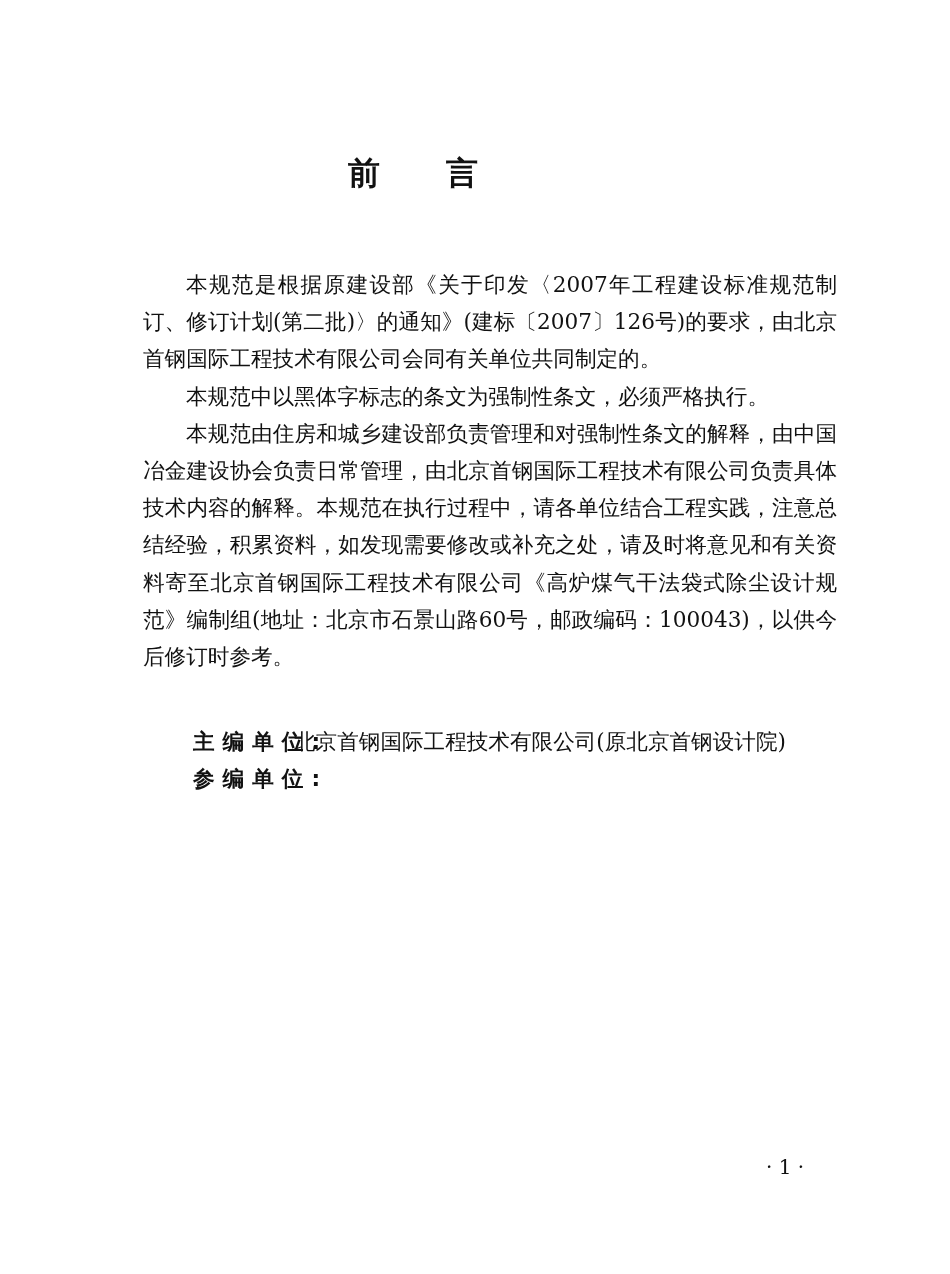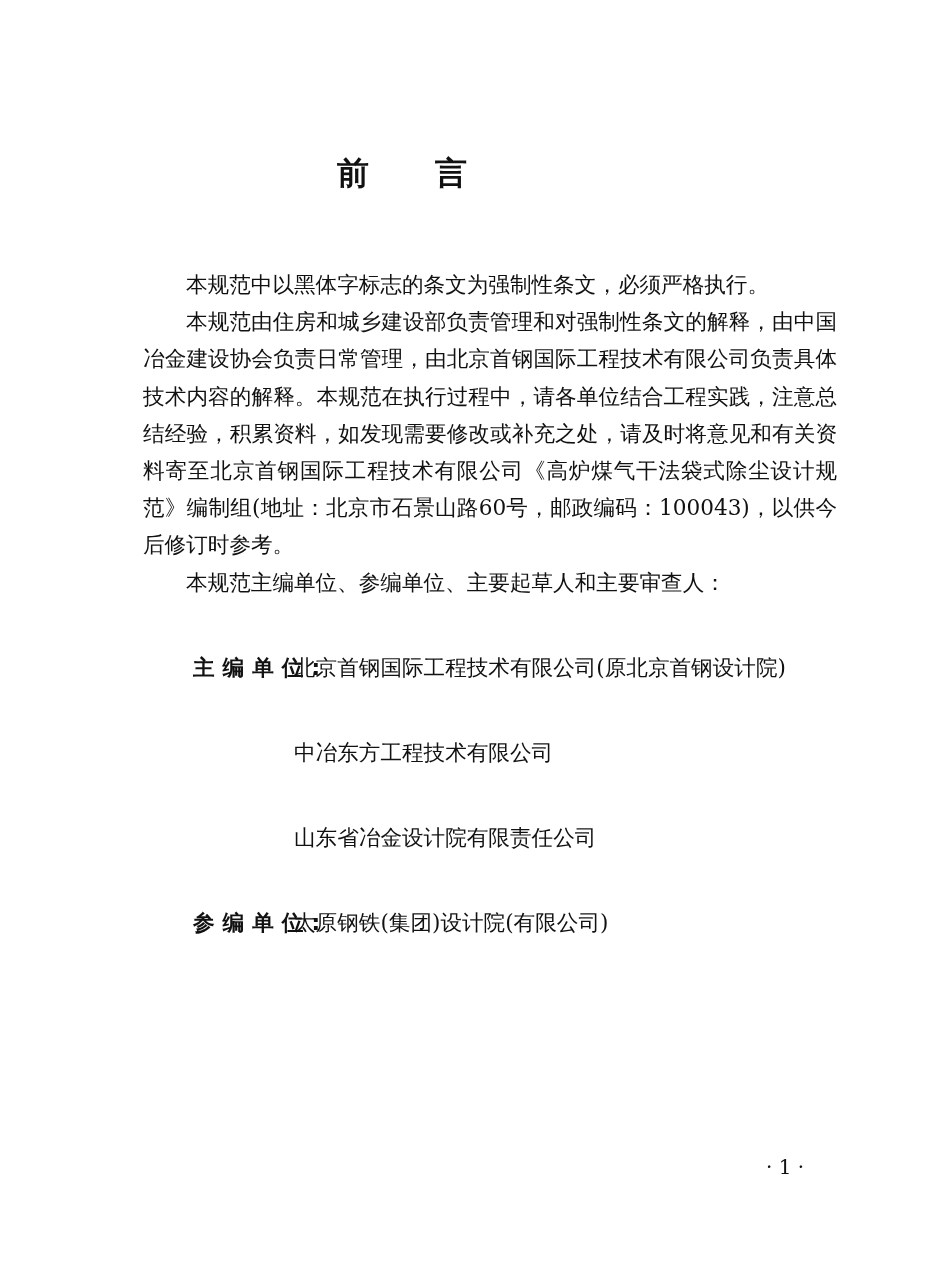--- a/index.html
+++ b/index.html
@@ -1,52 +1,47 @@
 <!DOCTYPE html>
 <html><head>
   <meta charset="utf-8">
   <style>
     html, body { margin: 0; padding: 0; background: #ffffff; }
     body { width: 950px; height: 1274px; position: relative; overflow: hidden;
            font-family: "DejaVu Serif", "Liberation Serif", serif; color: #111; }
-    .title { position: absolute; top: 152px; left: 4px; width: 796px; text-align: center;
+    .title { position: absolute; top: 152px; left: 15px; width: 796px; text-align: center;
              font-family: "DejaVu Sans", sans-serif; font-weight: bold; font-size: 32px; letter-spacing: 0; }
     .title span { display: inline-block; }
     .title .gap { width: 66px; }
     .body { position: absolute; left: 143px; top: 266px; width: 694px; font-size: 21.6px; line-height: 37.2px; }
     .p { margin: 0; text-align: justify; text-align-last: left; }
     .indent { text-indent: 43px; }
     .row { display: flex; align-items: flex-end; }
     .lbl { width: 151px; padding-left: 50px; font-family: "DejaVu Sans", sans-serif; font-weight: bold; white-space: nowrap; word-spacing: 0; letter-spacing: 8px; box-sizing: border-box; flex: none; margin-left: 0; }
     .vals { flex: 1; }
     .vals div { text-align: justify; margin-top: 48px; }
     .pagenum { position: absolute; top: 1155px; left: 766px; font-size: 20px; }
   </style>
 </head>
 <body>
 
 <div class="title">
   <span>前</span><span class="gap"></span><span>言</span>
 </div>
 
 <div class="body">
+  <p class="p indent">本规范是根据原建设部《关于印发〈2007年工程建设标准规范制订、修订计划(第二批)〉的通知》(建标〔2007〕126号)的要求，由北京首钢国际工程技术有限公司会同有关单位共同制定的。</p>
   <p class="p indent">本规范中以黑体字标志的条文为强制性条文，必须严格执行。</p>
   <p class="p indent">本规范由住房和城乡建设部负责管理和对强制性条文的解释，由中国冶金建设协会负责日常管理，由北京首钢国际工程技术有限公司负责具体技术内容的解释。本规范在执行过程中，请各单位结合工程实践，注意总结经验，积累资料，如发现需要修改或补充之处，请及时将意见和有关资料寄至北京首钢国际工程技术有限公司《高炉煤气干法袋式除尘设计规范》编制组(地址：北京市石景山路60号，邮政编码：100043)，以供今后修订时参考。</p>
-  <p class="p indent">本规范主编单位、参编单位、主要起草人和主要审查人：</p>
 
   <div class="row">
     <div class="lbl">主编单位:</div>
     <div class="vals">
       <div>北京首钢国际工程技术有限公司(原北京首钢设计院)</div>
     </div>
   </div>
 
   <div class="row">
     <div class="lbl">参编单位:</div>
-    <div class="vals">
-      <div>中冶东方工程技术有限公司</div>
-      <div>山东省冶金设计院有限责任公司</div>
-      <div>太原钢铁(集团)设计院(有限公司)</div>
-    </div>
   </div>
 </div>
 
 <div class="pagenum">· 1 ·</div>
 
 </body></html>

